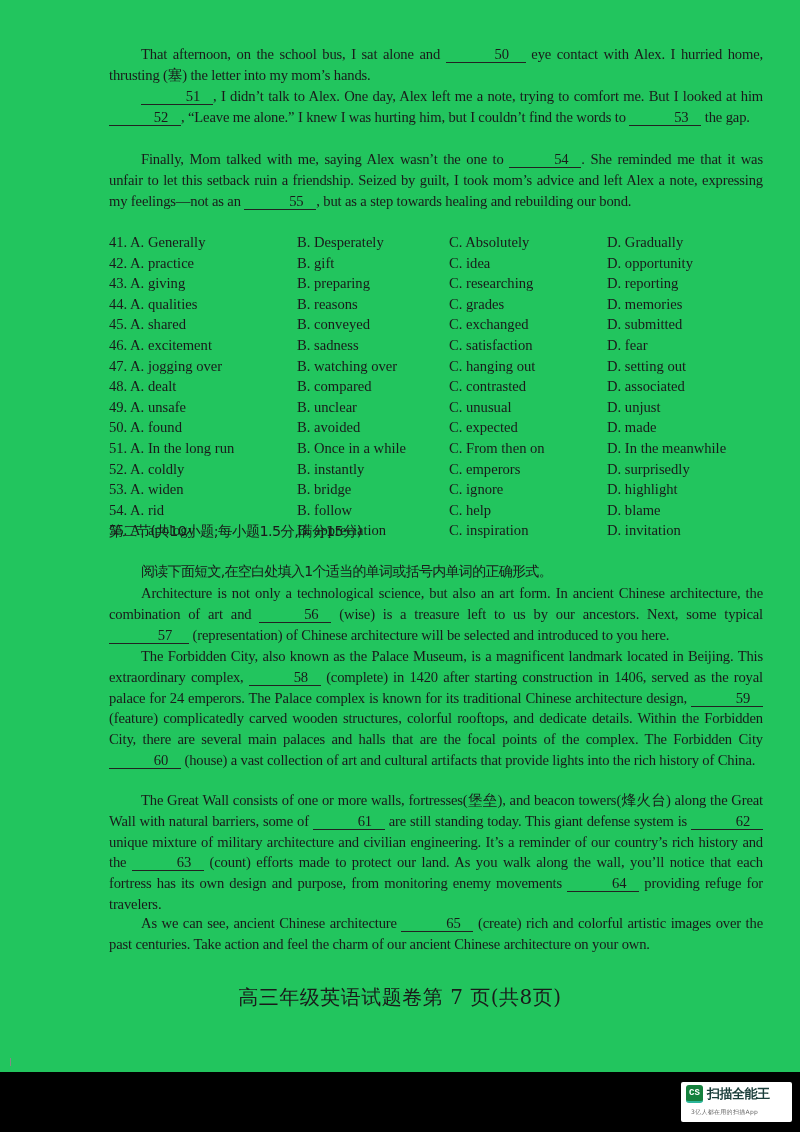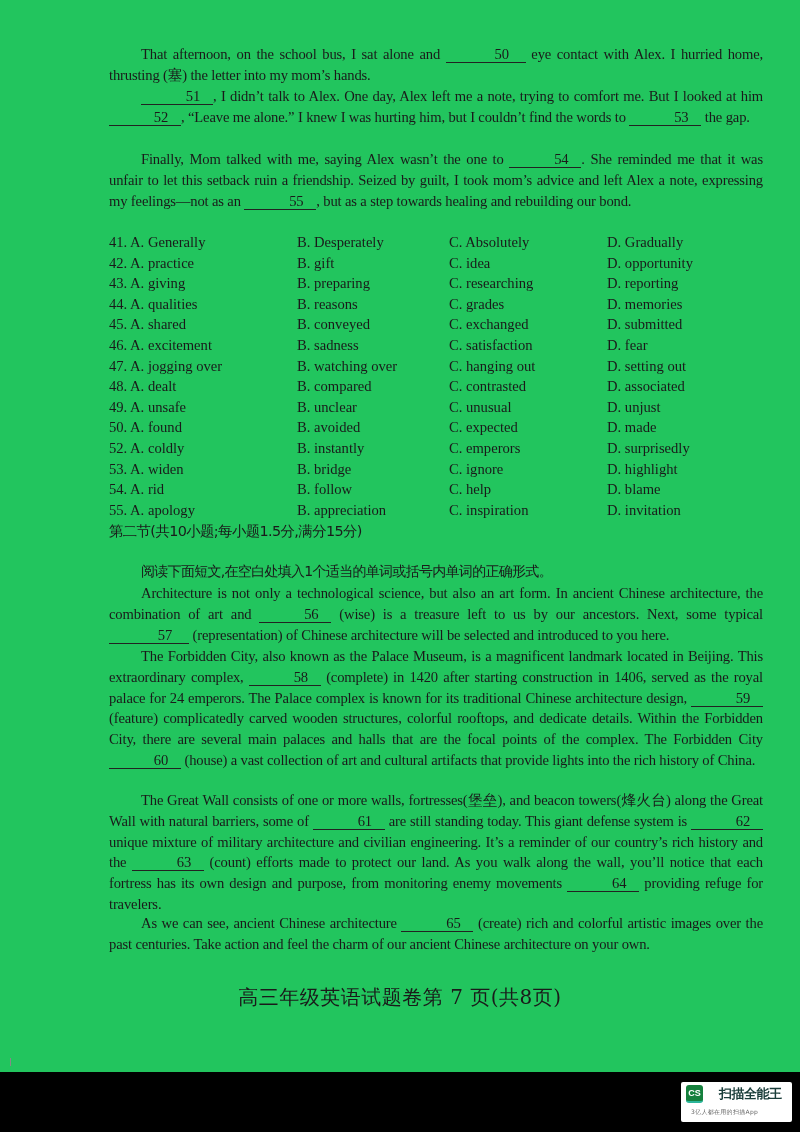--- a/index.html
+++ b/index.html
@@ -19,23 +19,23 @@
                   font-family:"DejaVu Sans",sans-serif; letter-spacing:-0.6px; }
   .instr { position:absolute; left:141px; top:563px; font-size:14px;
            font-family:"DejaVu Sans",sans-serif; letter-spacing:-0.7px; }
   .footer { position:absolute; left:0; width:800px; top:984px; text-align:center; font-size:20px;
             font-family:"DejaVu Serif",serif; letter-spacing:0.5px; }
   .black-band { position:absolute; left:0; top:1072px; width:800px; height:60px; background:#000; }
   .watermark { position:absolute; left:681px; top:1082px; width:111px; height:40px; background:#fff;
                border-radius:2px; }
   .wm-top { position:absolute; left:5px; top:3px; display:flex; align-items:center; }
   .cs-logo { width:17px; height:16px; background:#15803d; border-radius:3px; color:#fff;
-             font-family:Liberation Sans, sans-serif; font-size:9px; font-weight:bold;
+             font-family:Liberation Mono, monospace; font-size:9px; font-weight:bold;
              display:flex; align-items:center; justify-content:center; border-bottom:2px solid #2bb59a; }
-  .wm-title { margin-left:16px; font-family:"DejaVu Sans",sans-serif; font-size:13px; color:#1a3d3a; font-weight:bold; letter-spacing:-0.5px; }
+  .wm-title { margin-left:4px; font-family:"DejaVu Sans",sans-serif; font-size:13px; color:#1a3d3a; font-weight:bold; letter-spacing:-0.5px; }
   .wm-sub { position:absolute; left:10px; top:26px; font-family:"DejaVu Sans",sans-serif; font-size:6px; color:#666; letter-spacing:0.3px; }
   .speck { position:absolute; left:10px; top:1058px; width:1px; height:8px; background:#888; }
 </style>
 </head>
 <body>
 
 <div class="page">
 
   <div class="para indent" style="top:44px;"><span>That afternoon, on the school bus, I sat alone and </span><span class="blank w80">50</span><span> eye contact with Alex. I hurried home, thrusting (塞) the letter into my mom’s hands.</span></div>
 
@@ -98,20 +98,26 @@
         <span class="opt c">C. unusual</span>
         <span class="opt d">D. unjust</span>
       </div>
     <div class="opt-row">
         <span class="opt a">50. A. found</span>
         <span class="opt b">B. avoided</span>
         <span class="opt c">C. expected</span>
         <span class="opt d">D. made</span>
       </div>
     <div class="opt-row">
+        <span class="opt a">51. A. In the long run</span>
+        <span class="opt b">B. Once in a while</span>
+        <span class="opt c">C. From then on</span>
+        <span class="opt d">D. In the meanwhile</span>
+      </div>
+    <div class="opt-row">
         <span class="opt a">52. A. coldly</span>
         <span class="opt b">B. instantly</span>
         <span class="opt c">C. emperors</span>
         <span class="opt d">D. surprisedly</span>
       </div>
     <div class="opt-row">
         <span class="opt a">53. A. widen</span>
         <span class="opt b">B. bridge</span>
         <span class="opt c">C. ignore</span>
         <span class="opt d">D. highlight</span>

